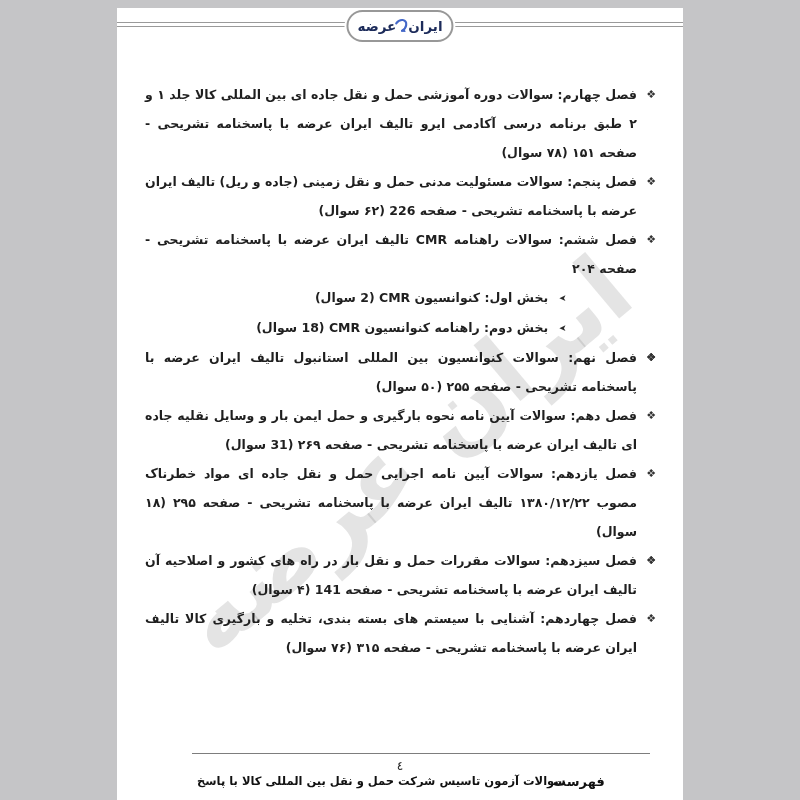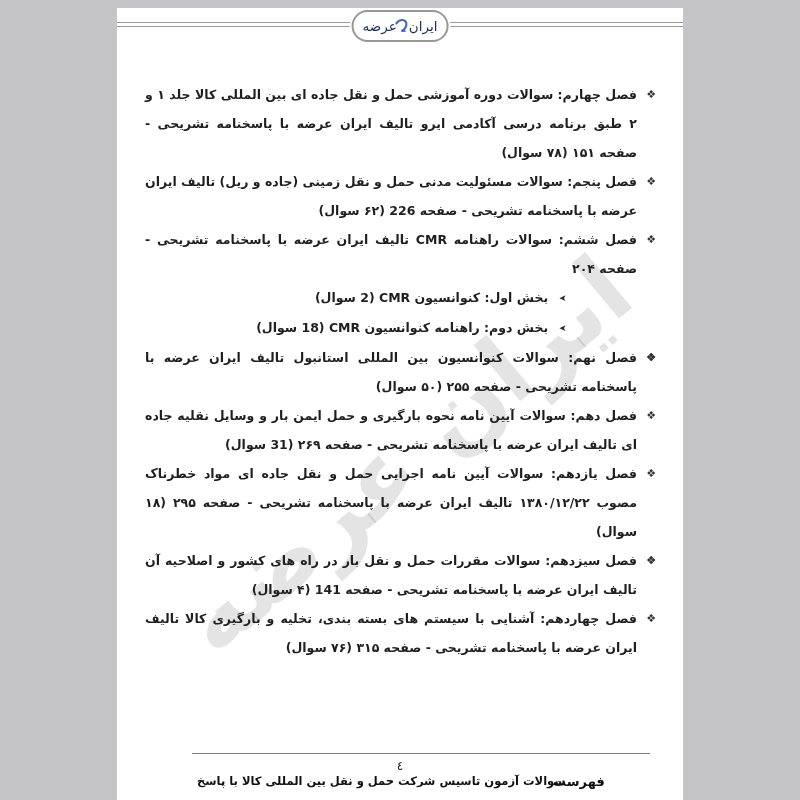--- a/index.html
+++ b/index.html
@@ -19,21 +19,21 @@
     border-top:1px solid #9a9a9a;border-bottom:1px solid #9a9a9a;
   }
   .logo-pill{
     position:absolute;top:2px;left:50%;transform:translateX(-50%);
     height:26px;padding:1px 9px;background:#fff;
     border:2px solid #989898;border-radius:16px;
     box-shadow:0 0 0 2px #ffffff;
     display:flex;flex-direction:row;align-items:center;gap:1px;
     direction:rtl;
   }
-  .logo-word{font-weight:400;font-size:13.5px;color:#1c2b5a;white-space:nowrap;}
+  .logo-word{font-weight:700;font-size:13.5px;color:#1c2b5a;white-space:nowrap;}
   .logo-arrow{width:16px;height:16px;margin:0 -3px 0 -3px;flex:0 0 auto;}
   
   .toc{
     position:relative;z-index:2;
     margin:28px 26px 0 28px;
     direction:rtl;text-align:justify;
     font-size:12.5px;font-weight:700;color:#1f1f1f;line-height:29px;
   }
   .chapter{position:relative;padding-right:20px;}
   .chapter-bullet{

